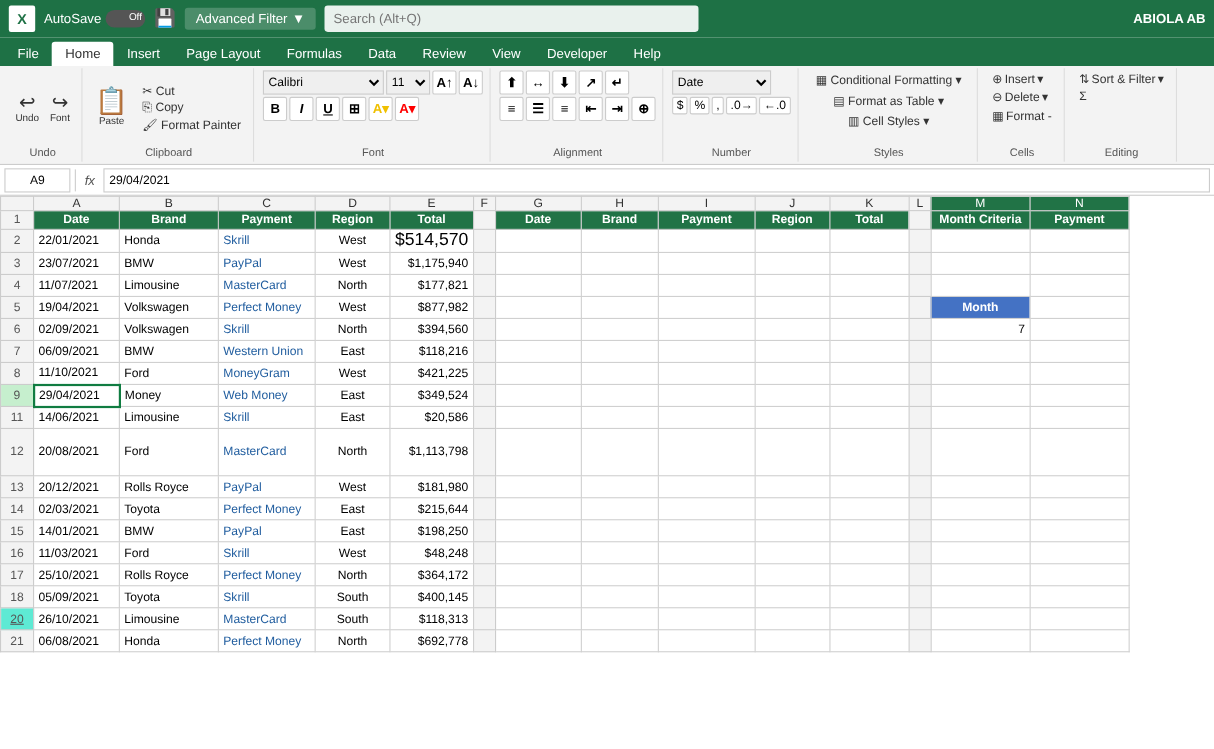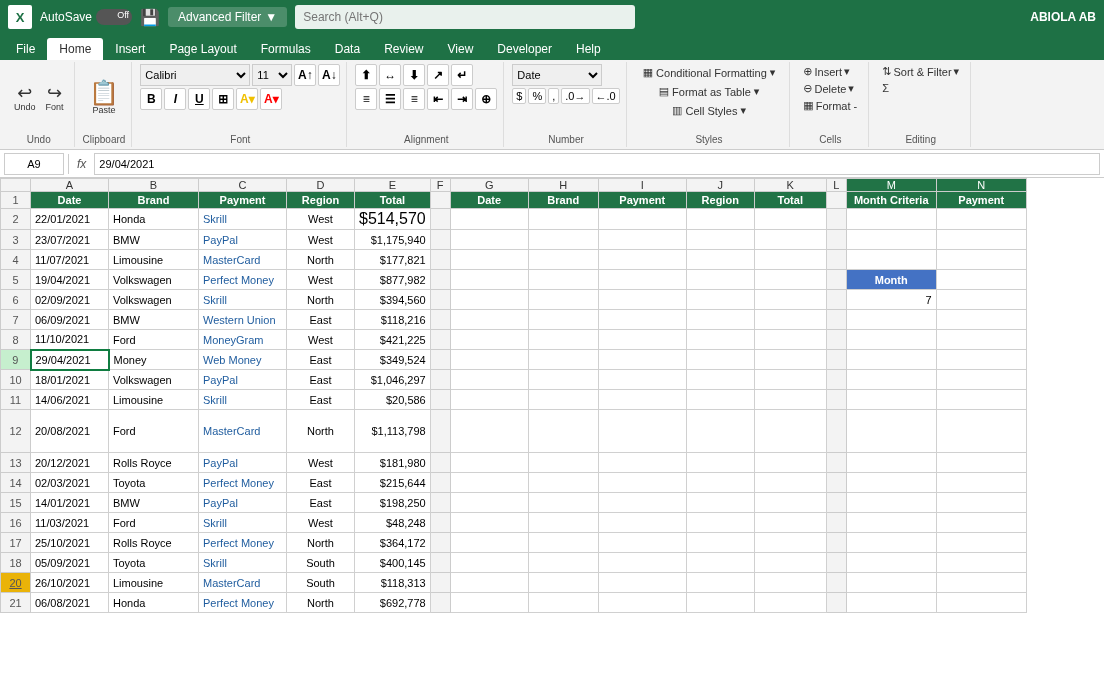--- a/index.html
+++ b/index.html
@@ -233,20 +233,25 @@
     </div>
     <span class="ribbon-group-label">Undo</span>
   </div>
 
   <div class="ribbon-group">
     <div class="ribbon-group-content" style="gap:4px">
       <button class="ribbon-btn" style="flex-direction:column">
         <span class="icon" style="font-size:24px">📋</span>
         <span style="font-size:9px">Paste</span>
       </button>
+      <div class="ribbon-small-row">
+        <button class="ribbon-small-btn">✂ Cut</button>
+        <button class="ribbon-small-btn">⎘ Copy</button>
+        <button class="ribbon-small-btn">🖌 Format Painter</button>
+      </div>
     </div>
     <span class="ribbon-group-label">Clipboard</span>
   </div>
 
   <div class="ribbon-group">
     <div class="ribbon-group-content" style="flex-direction:column; gap:2px; align-items:flex-start">
       <div style="display:flex; gap:2px; align-items:center">
         <select class="font-name-select">
           <option>Calibri</option>
         </select>
@@ -537,37 +542,20 @@
             <td style="border: 1px solid rgb(208, 208, 208); padding: 1px 4px; font-size: 11px; height: 20px;"></td>
             <td style="border: 1px solid rgb(208, 208, 208); padding: 1px 4px; font-size: 11px; height: 20px;"></td>
             <td style="border: 1px solid rgb(208, 208, 208); padding: 1px 4px; font-size: 11px; height: 20px;"></td>
             <td style="border: 1px solid rgb(208, 208, 208); padding: 1px 4px; font-size: 11px; height: 20px;"></td>
             <td style="border: 1px solid rgb(208, 208, 208); padding: 1px 4px; font-size: 11px; height: 20px;"></td>
             <td style="background: rgb(243, 243, 243); border: 1px solid rgb(204, 204, 204); padding: 1px 4px; font-size: 11px;"></td>
             <td style="border: 1px solid rgb(208, 208, 208); padding: 1px 4px; font-size: 11px; height: 20px;"></td>
             <td style="border: 1px solid rgb(208, 208, 208); padding: 1px 4px; font-size: 11px; height: 20px;"></td>
           </tr>
           <tr>
-            <td style="width: 30px; background: rgb(243, 243, 243); border: 1px solid rgb(204, 204, 204); text-align: center; font-size: 11px; color: rgb(85, 85, 85); padding: 1px 3px;">10</td>
-            <td style="border: 1px solid rgb(208, 208, 208); padding: 1px 4px; font-size: 11px; height: 20px;">18/01/2021</td>
-            <td style="border: 1px solid rgb(208, 208, 208); padding: 1px 4px; font-size: 11px; height: 20px;">Volkswagen</td>
-            <td style="border: 1px solid rgb(208, 208, 208); padding: 1px 4px; font-size: 11px; height: 20px; color: rgb(31, 92, 158);">PayPal</td>
-            <td style="border: 1px solid rgb(208, 208, 208); padding: 1px 4px; font-size: 11px; height: 20px; text-align: center;">East</td>
-            <td style="border: 1px solid rgb(208, 208, 208); padding: 1px 4px; font-size: 11px; height: 20px; text-align: right;">$1,046,297</td>
-            <td style="background: rgb(243, 243, 243); border: 1px solid rgb(204, 204, 204); padding: 1px 4px; font-size: 11px;"></td>
-            <td style="border: 1px solid rgb(208, 208, 208); padding: 1px 4px; font-size: 11px; height: 20px;"></td>
-            <td style="border: 1px solid rgb(208, 208, 208); padding: 1px 4px; font-size: 11px; height: 20px;"></td>
-            <td style="border: 1px solid rgb(208, 208, 208); padding: 1px 4px; font-size: 11px; height: 20px;"></td>
-            <td style="border: 1px solid rgb(208, 208, 208); padding: 1px 4px; font-size: 11px; height: 20px;"></td>
-            <td style="border: 1px solid rgb(208, 208, 208); padding: 1px 4px; font-size: 11px; height: 20px;"></td>
-            <td style="background: rgb(243, 243, 243); border: 1px solid rgb(204, 204, 204); padding: 1px 4px; font-size: 11px;"></td>
-            <td style="border: 1px solid rgb(208, 208, 208); padding: 1px 4px; font-size: 11px; height: 20px;"></td>
-            <td style="border: 1px solid rgb(208, 208, 208); padding: 1px 4px; font-size: 11px; height: 20px;"></td>
-          </tr>
-          <tr>
             <td style="width: 30px; background: rgb(243, 243, 243); border: 1px solid rgb(204, 204, 204); text-align: center; font-size: 11px; color: rgb(85, 85, 85); padding: 1px 3px;">11</td>
             <td style="border: 1px solid rgb(208, 208, 208); padding: 1px 4px; font-size: 11px; height: 20px;">14/06/2021</td>
             <td style="border: 1px solid rgb(208, 208, 208); padding: 1px 4px; font-size: 11px; height: 20px;">Limousine</td>
             <td style="border: 1px solid rgb(208, 208, 208); padding: 1px 4px; font-size: 11px; height: 20px; color: rgb(31, 92, 158);">Skrill</td>
             <td style="border: 1px solid rgb(208, 208, 208); padding: 1px 4px; font-size: 11px; height: 20px; text-align: center;">East</td>
             <td style="border: 1px solid rgb(208, 208, 208); padding: 1px 4px; font-size: 11px; height: 20px; text-align: right;">$20,586</td>
             <td style="background: rgb(243, 243, 243); border: 1px solid rgb(204, 204, 204); padding: 1px 4px; font-size: 11px;"></td>
             <td style="border: 1px solid rgb(208, 208, 208); padding: 1px 4px; font-size: 11px; height: 20px;"></td>
             <td style="border: 1px solid rgb(208, 208, 208); padding: 1px 4px; font-size: 11px; height: 20px;"></td>
             <td style="border: 1px solid rgb(208, 208, 208); padding: 1px 4px; font-size: 11px; height: 20px;"></td>
@@ -690,21 +678,21 @@
             <td style="border: 1px solid rgb(208, 208, 208); padding: 1px 4px; font-size: 11px; height: 20px;"></td>
             <td style="border: 1px solid rgb(208, 208, 208); padding: 1px 4px; font-size: 11px; height: 20px;"></td>
             <td style="border: 1px solid rgb(208, 208, 208); padding: 1px 4px; font-size: 11px; height: 20px;"></td>
             <td style="border: 1px solid rgb(208, 208, 208); padding: 1px 4px; font-size: 11px; height: 20px;"></td>
             <td style="border: 1px solid rgb(208, 208, 208); padding: 1px 4px; font-size: 11px; height: 20px;"></td>
             <td style="background: rgb(243, 243, 243); border: 1px solid rgb(204, 204, 204); padding: 1px 4px; font-size: 11px;"></td>
             <td style="border: 1px solid rgb(208, 208, 208); padding: 1px 4px; font-size: 11px; height: 20px;"></td>
             <td style="border: 1px solid rgb(208, 208, 208); padding: 1px 4px; font-size: 11px; height: 20px;"></td>
           </tr>
           <tr>
-            <td style="width: 30px; background: #eab308; border: 1px solid rgb(204, 204, 204); text-align: center; font-size: 11px; color: rgb(85, 85, 85); padding: 1px 3px; text-decoration: underline;">20</td>
+            <td style="width: 30px; background: #5eead4; border: 1px solid rgb(204, 204, 204); text-align: center; font-size: 11px; color: rgb(85, 85, 85); padding: 1px 3px; text-decoration: underline;">20</td>
             <td style="border: 1px solid rgb(208, 208, 208); padding: 1px 4px; font-size: 11px; height: 20px;">26/10/2021</td>
             <td style="border: 1px solid rgb(208, 208, 208); padding: 1px 4px; font-size: 11px; height: 20px;">Limousine</td>
             <td style="border: 1px solid rgb(208, 208, 208); padding: 1px 4px; font-size: 11px; height: 20px; color: rgb(31, 92, 158);">MasterCard</td>
             <td style="border: 1px solid rgb(208, 208, 208); padding: 1px 4px; font-size: 11px; height: 20px; text-align: center;">South</td>
             <td style="border: 1px solid rgb(208, 208, 208); padding: 1px 4px; font-size: 11px; height: 20px; text-align: right;">$118,313</td>
             <td style="background: rgb(243, 243, 243); border: 1px solid rgb(204, 204, 204); padding: 1px 4px; font-size: 11px;"></td>
             <td style="border: 1px solid rgb(208, 208, 208); padding: 1px 4px; font-size: 11px; height: 20px;"></td>
             <td style="border: 1px solid rgb(208, 208, 208); padding: 1px 4px; font-size: 11px; height: 20px;"></td>
             <td style="border: 1px solid rgb(208, 208, 208); padding: 1px 4px; font-size: 11px; height: 20px;"></td>
             <td style="border: 1px solid rgb(208, 208, 208); padding: 1px 4px; font-size: 11px; height: 20px;"></td>

